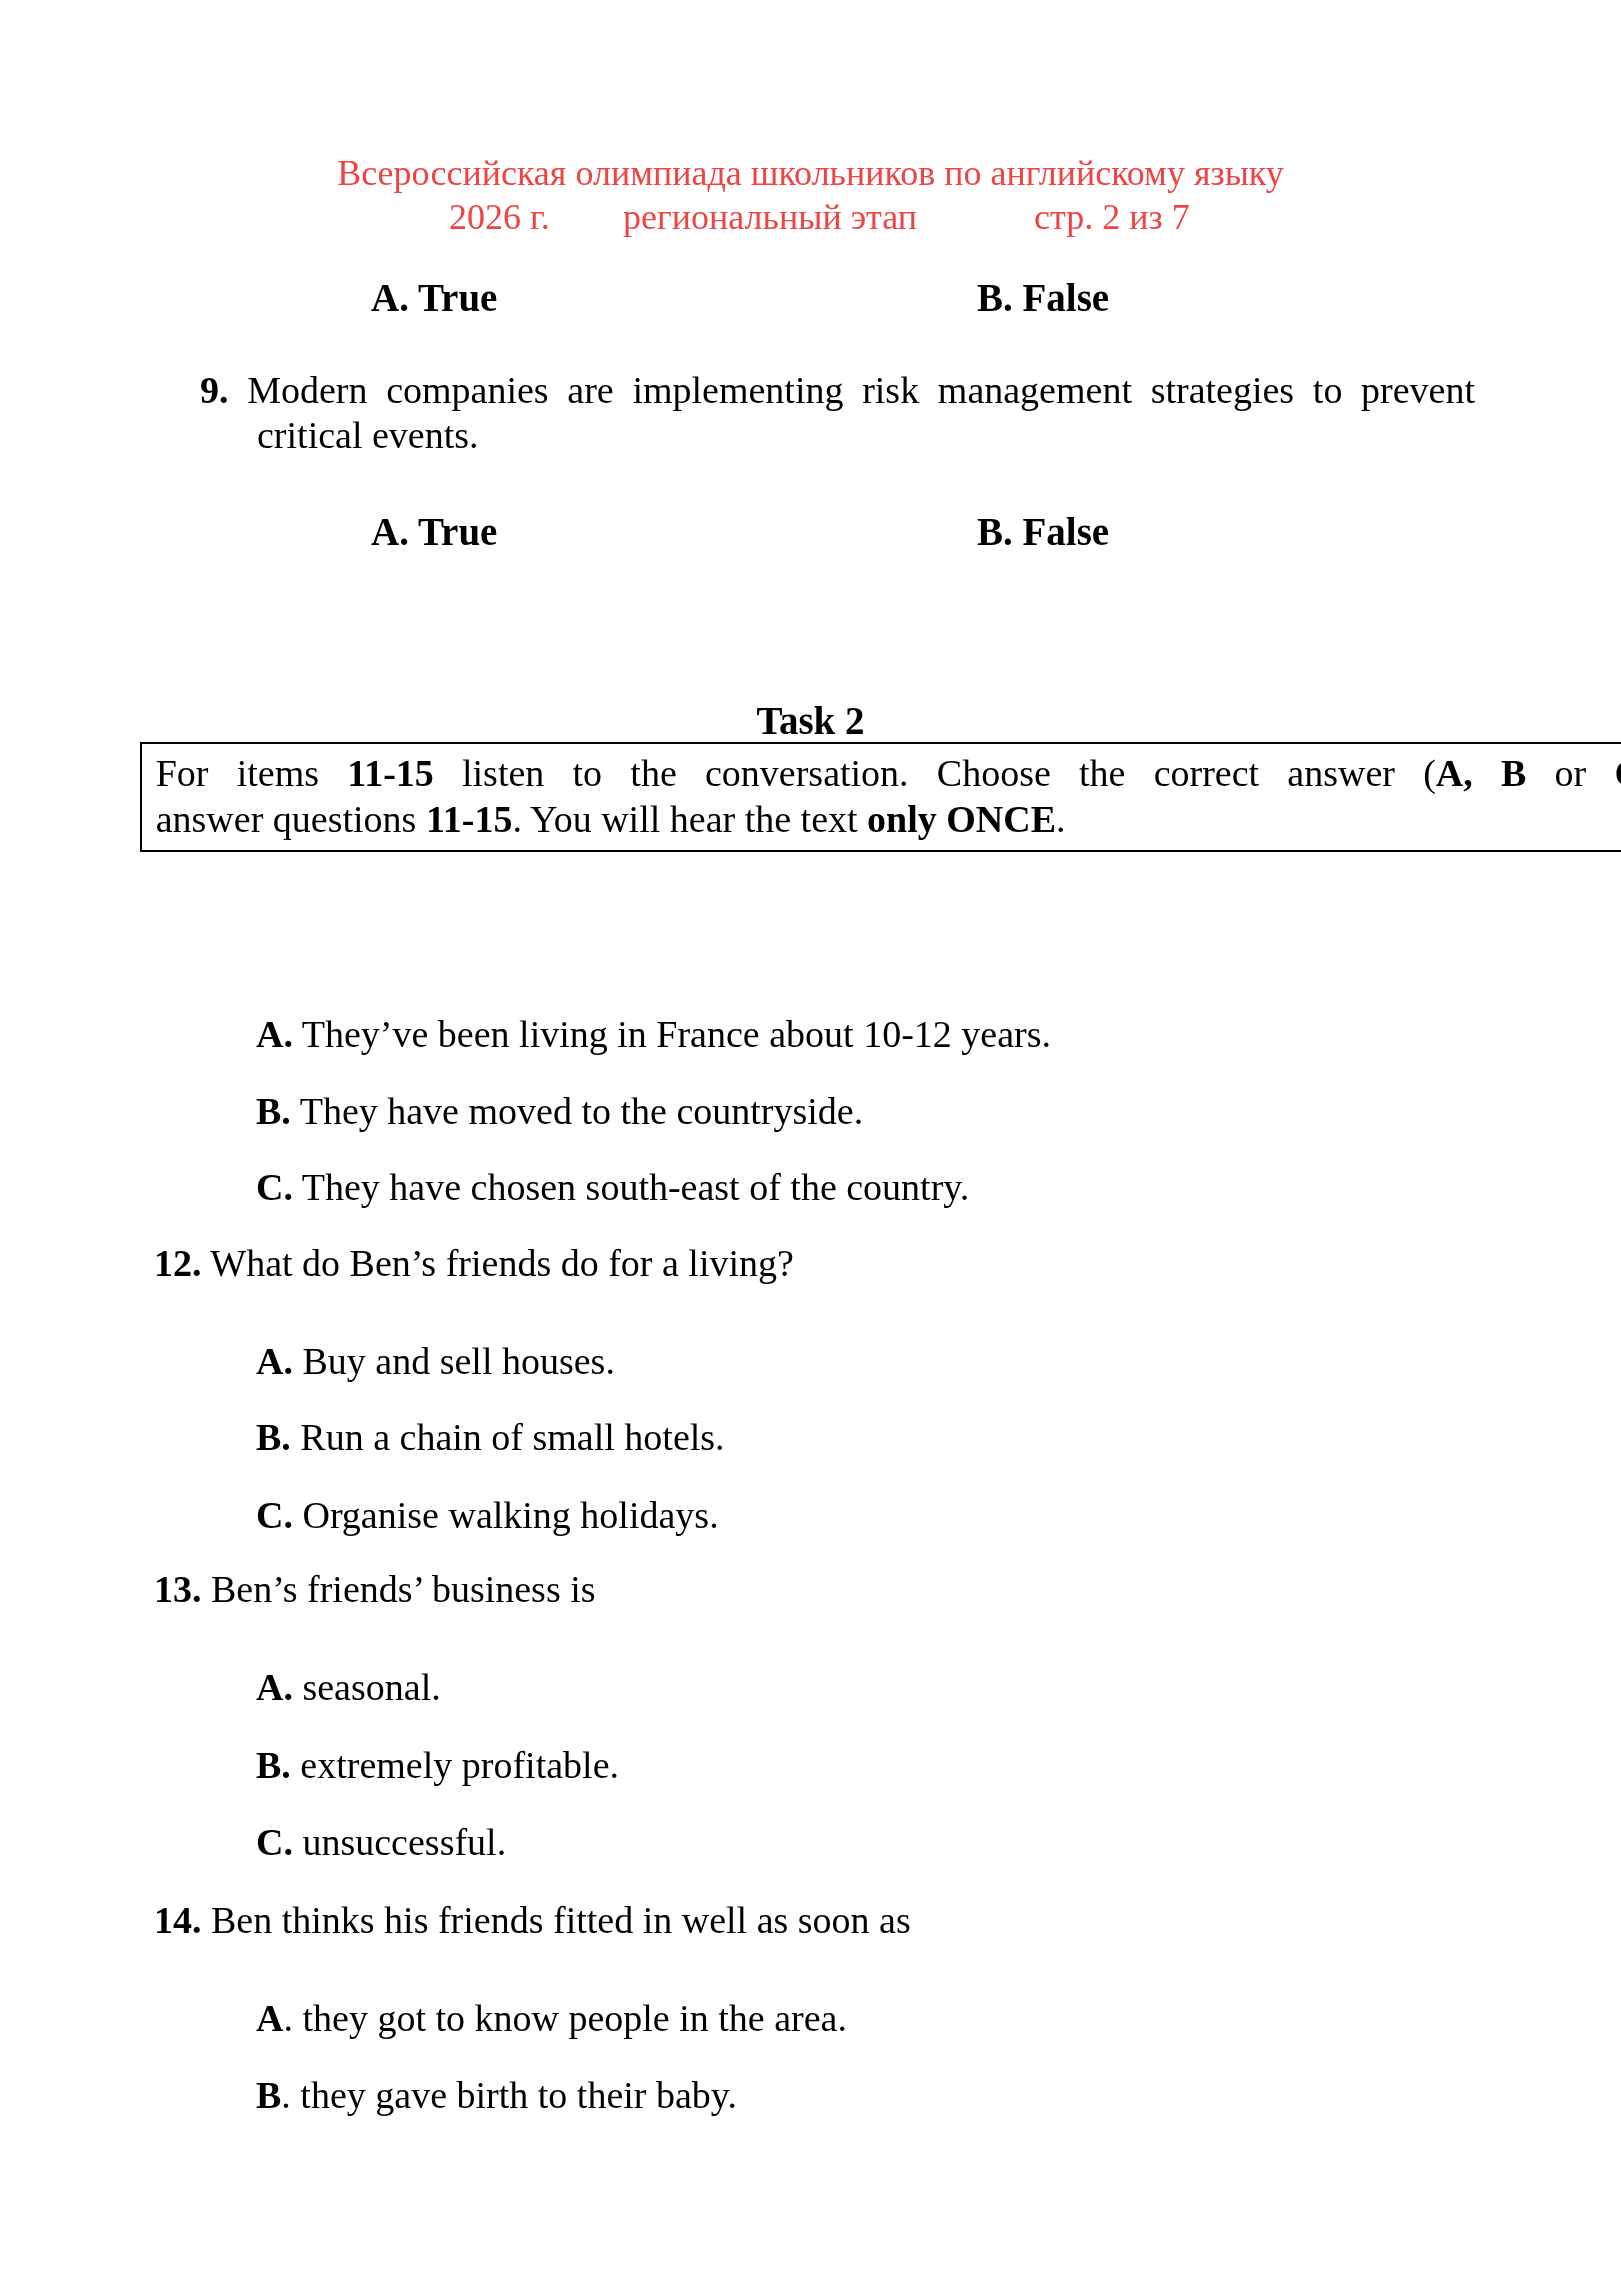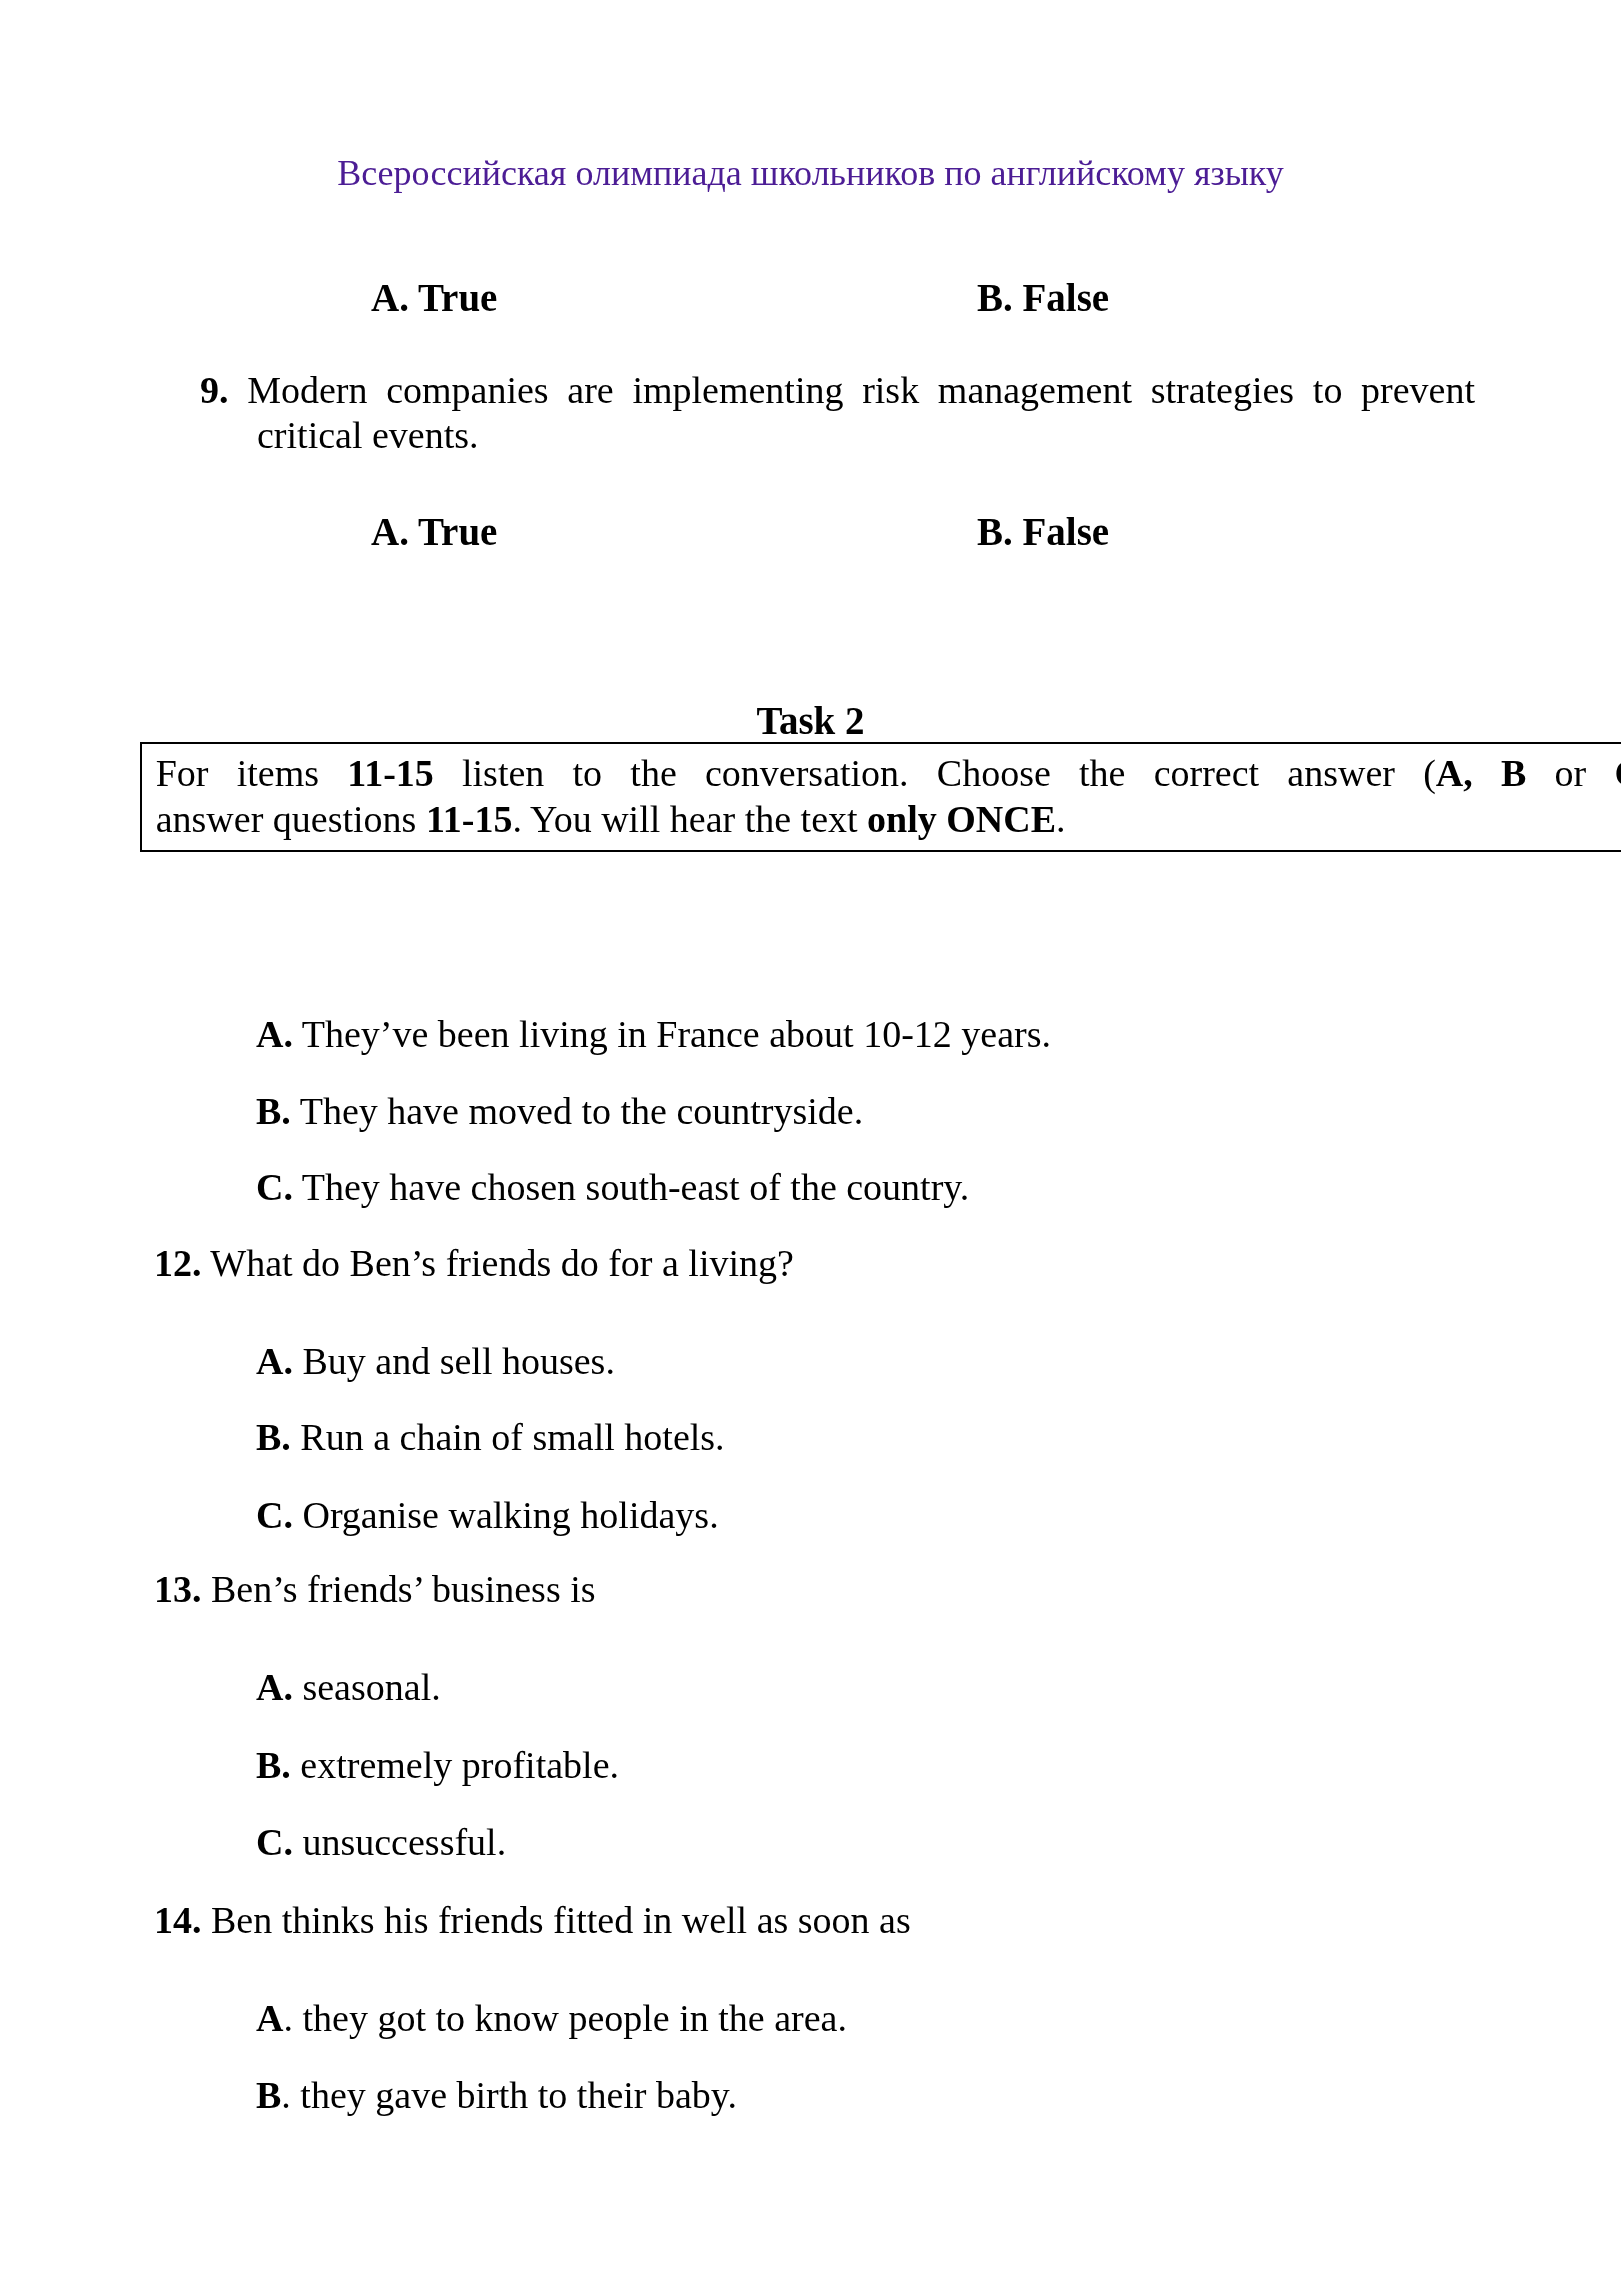--- a/index.html
+++ b/index.html
@@ -15,21 +15,21 @@
   }
   .line {
     position: absolute;
     height: 45px;
     line-height: 45px;
     white-space: nowrap;
   }
   .habs { position: absolute; }
   .b { font-weight: bold; }
   .center { left: 0; width: 1621px; text-align: center; }
-  .header-line { color: #4c1d95; font-size: 36px; }
+  .header-line { color: #ef4444; font-size: 36px; }
   .tf-row { font-weight: bold; font-size: 39px; }
   .q10block {
     position: absolute;
     top: 368px;
     left: 257px;
     width: 1218px;
     line-height: 45px;
   }
   .q10-l1 {
     text-indent: -57px;
@@ -51,20 +51,25 @@
     text-align: justify;
     text-align-last: justify;
   }
 </style>
 </head>
 <body>
 
 <div class="page">
 
   <div class="line header-line center" style="top:151px">Всероссийская олимпиада школьников по английскому языку</div>
+  <div class="line header-line" style="top:195px; left:0; width:1621px">
+    <span class="habs" style="left:449px">2026 г.</span>
+    <span class="habs" style="left:623px">региональный этап</span>
+    <span class="habs" style="left:1034px">стр. 2 из 7</span>
+  </div>
 
   <div class="line tf-row" style="top:275px; left:0; width:1621px">
     <span class="habs" style="left:371px">A. True</span>
     <span class="habs" style="left:977px">B. False</span>
   </div>
 
   <div class="q10block">
     <div class="q10-l1"><span class="b">9.</span><span> Modern companies are implementing risk management strategies to prevent</span></div>
     <div class="q10-l2">critical events.</div>
   </div>

